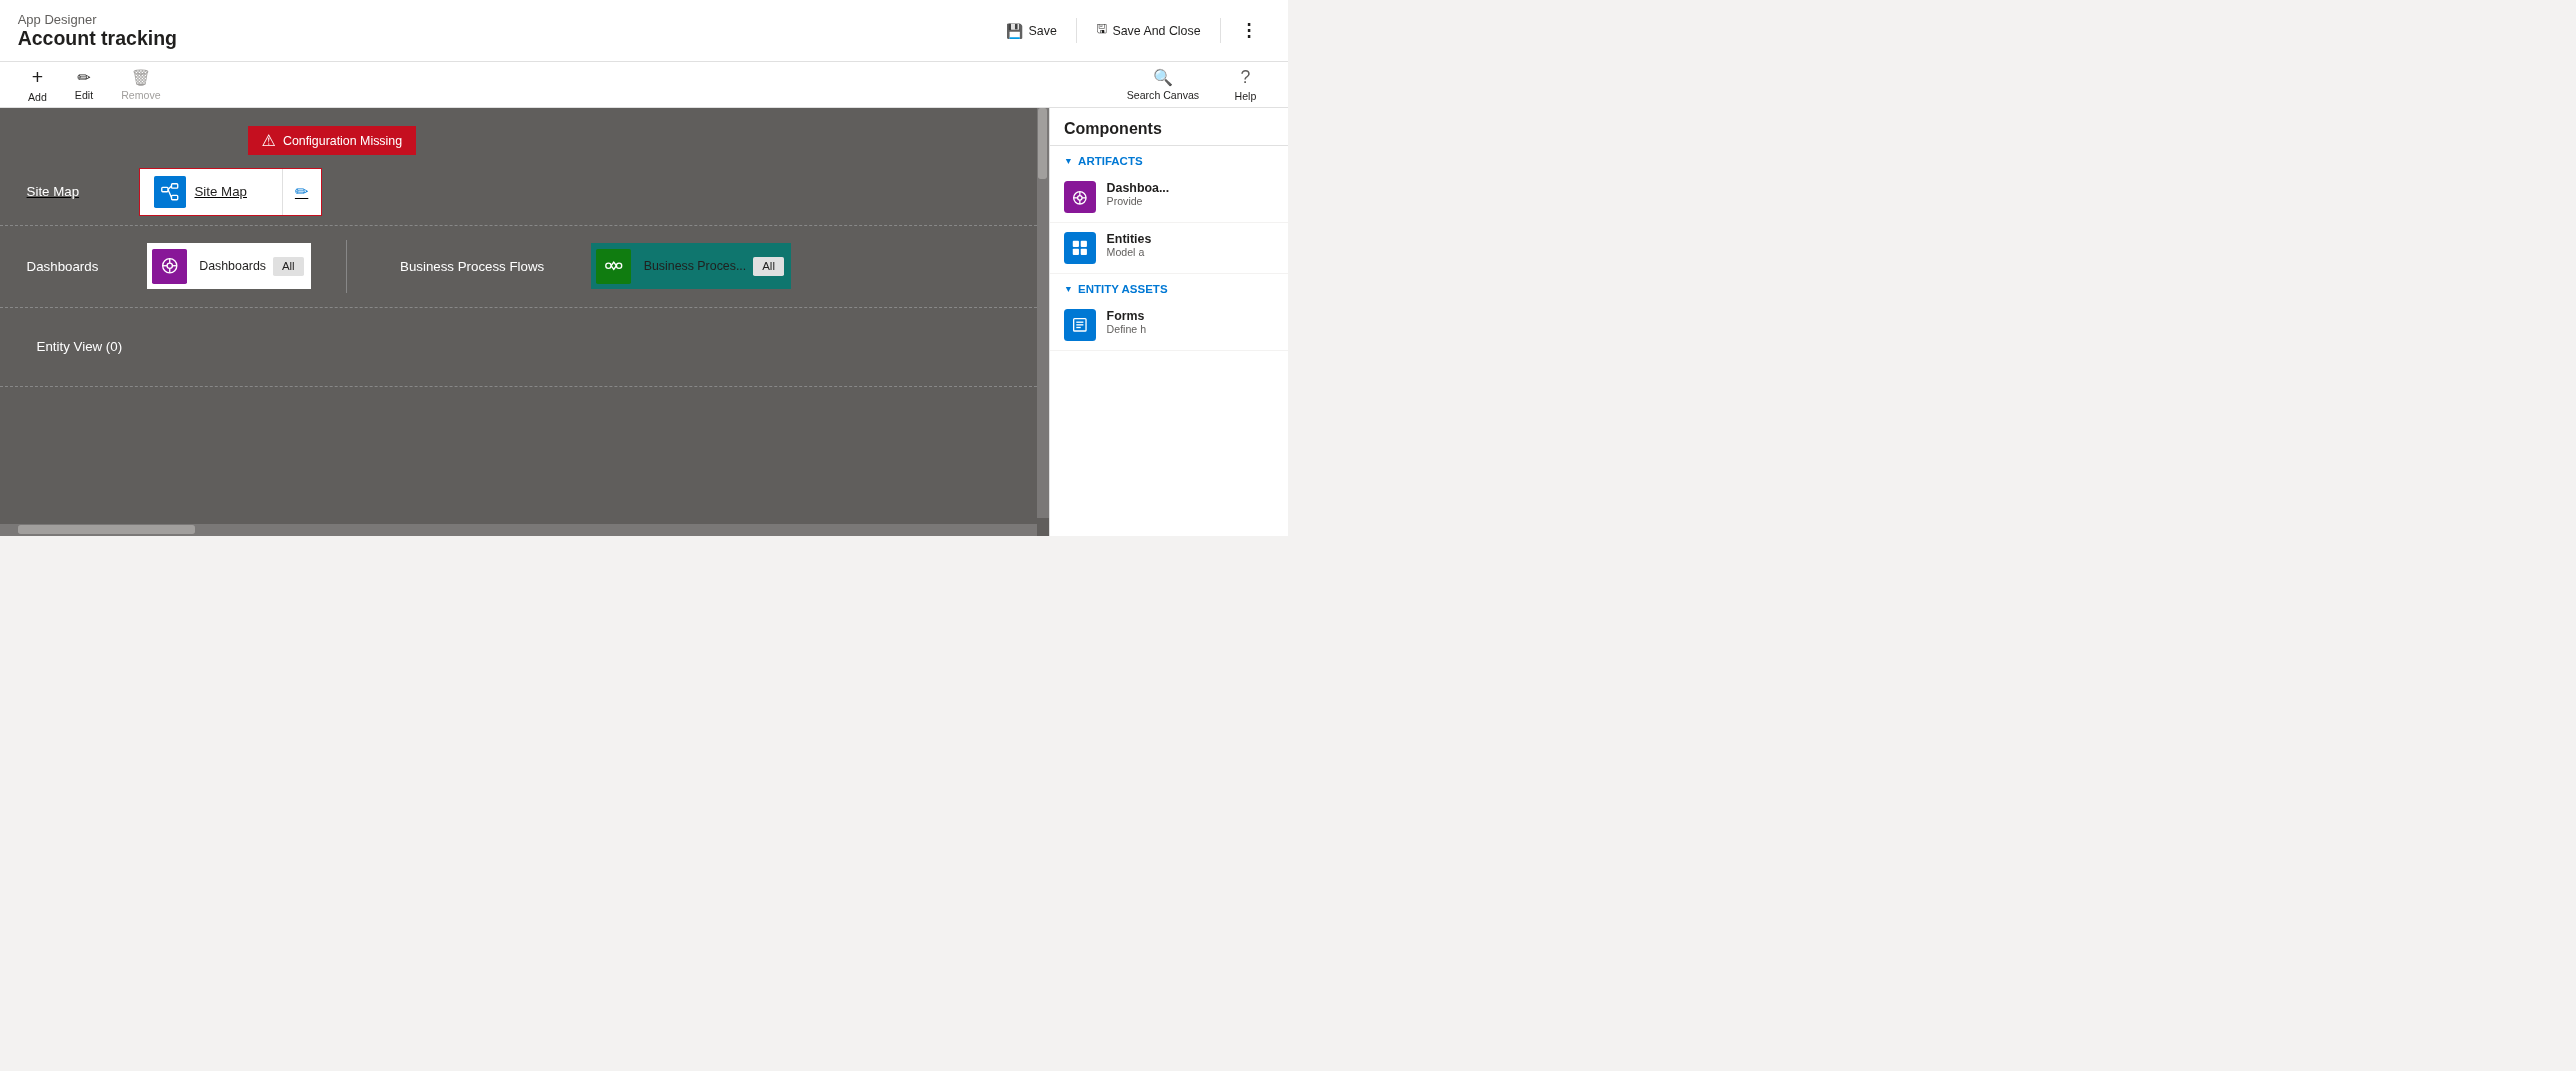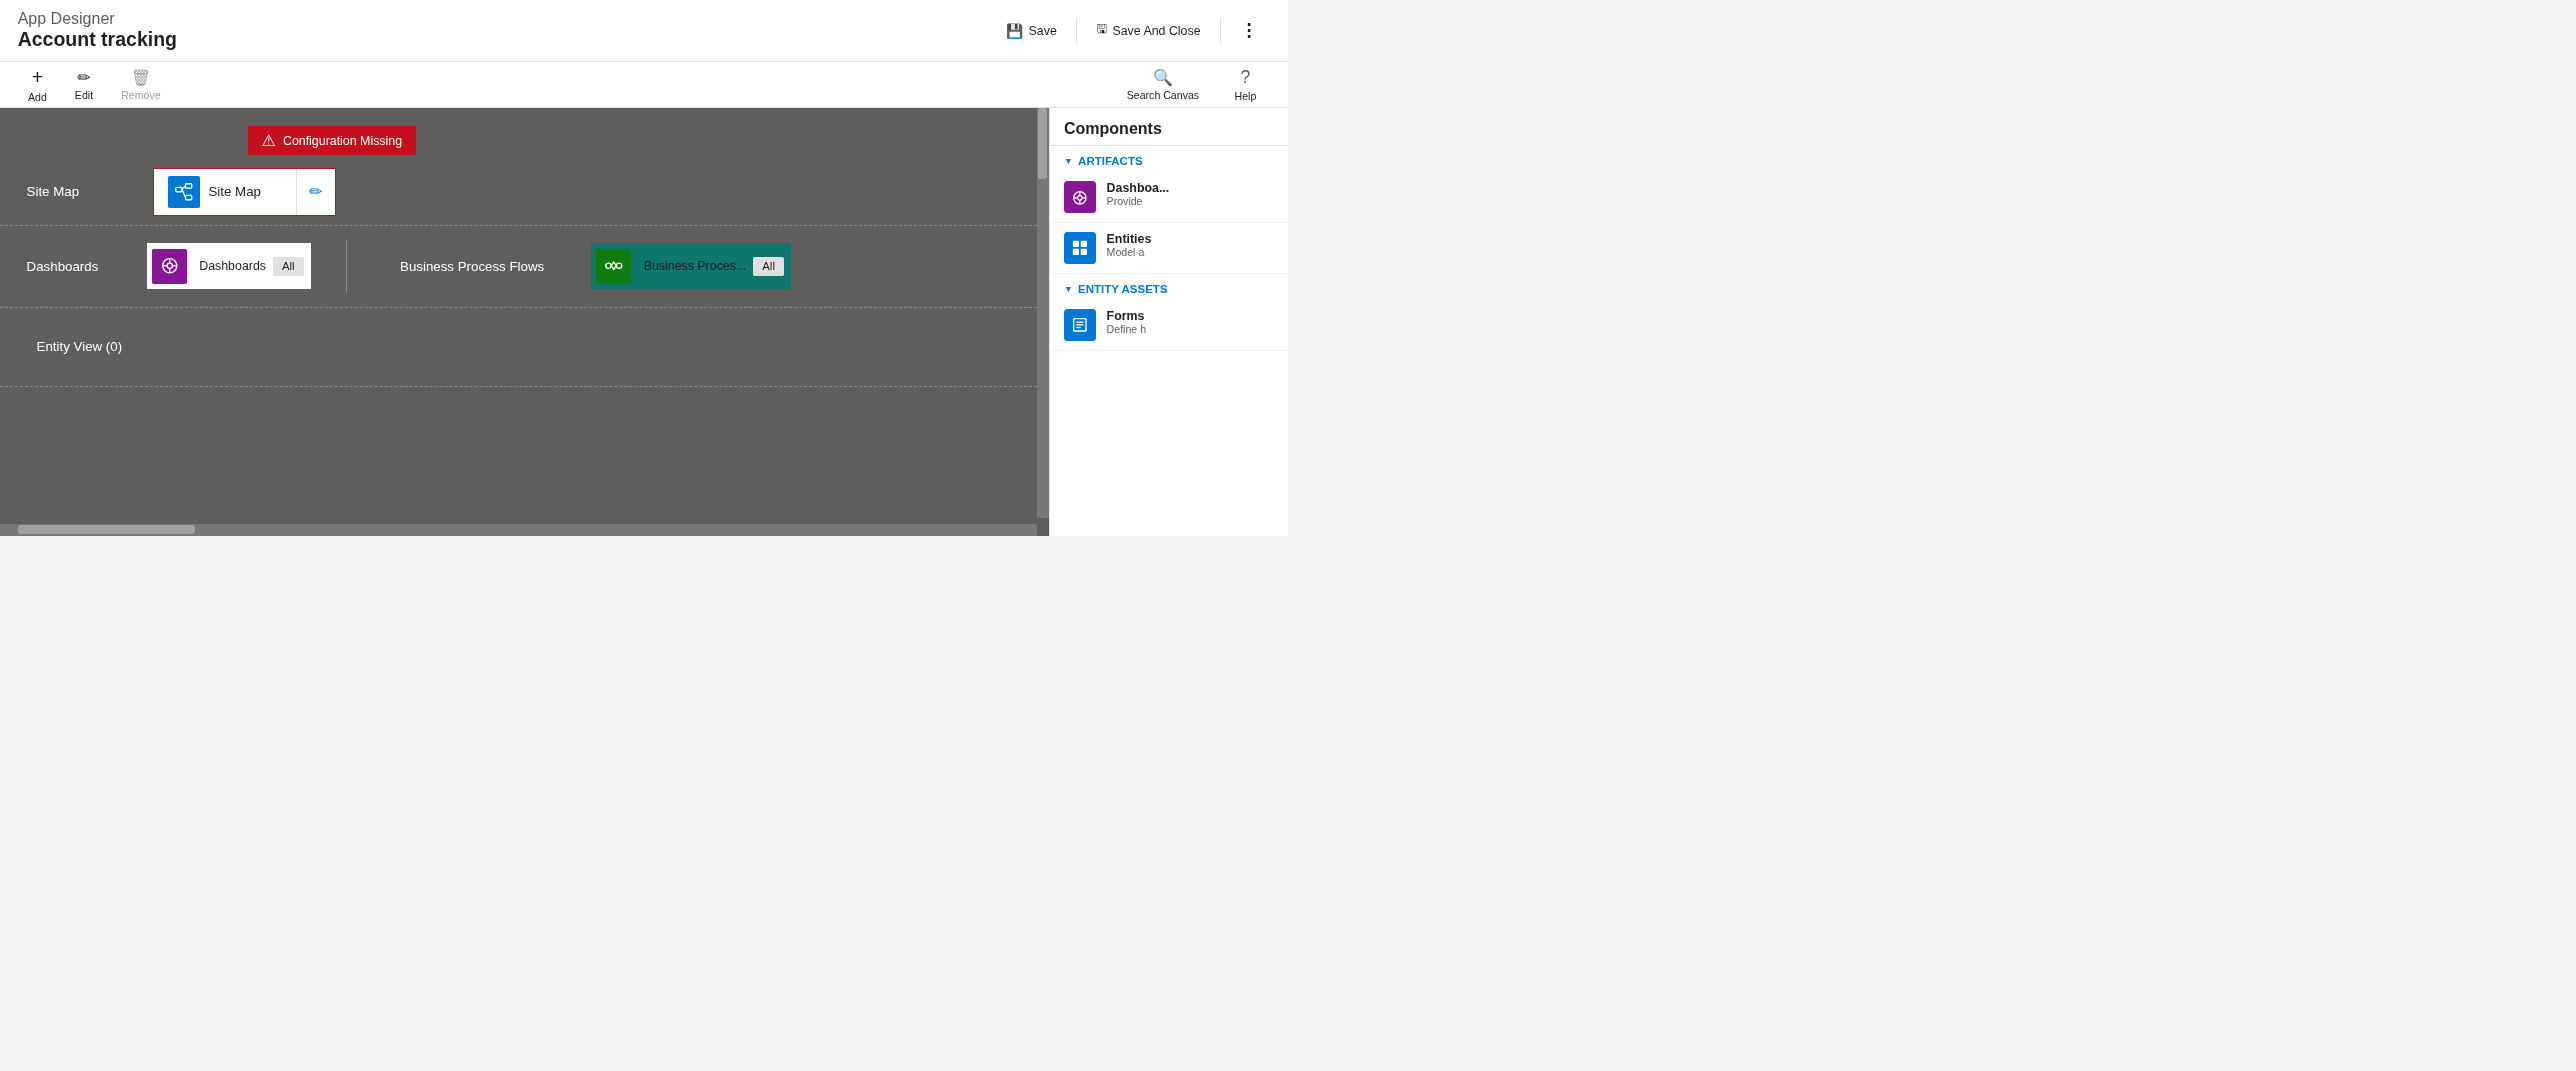--- a/index.html
+++ b/index.html
@@ -9,21 +9,21 @@
     .header {
       background: #fff;
       border-bottom: 0.9px solid #e0e0e0;
       padding: 7px 17.7px 7px 17.7px;
       display: flex;
       align-items: center;
       justify-content: space-between;
       height: 62px;
     }
     .header-left { display: flex; flex-direction: column; }
-    .header-app-label { font-size: 16px; color: #605e5c; }
+    .header-app-label { font-size: 13px; color: #605e5c; }
     .header-title { font-size: 19.5px; font-weight: 600; color: #201f1e; }
     .header-right { display: flex; align-items: center; gap: 3.5px; }
     .header-btn {
       display: flex; align-items: center; gap: 5.3px;
       padding: 5.3px 12.4px;
       background: none; border: none; cursor: pointer;
       font-size: 12.4px; color: #201f1e;
     }
     .header-btn .icon { font-size: 14px; color: #605e5c; }
     .save-close-btn {
@@ -286,22 +286,23 @@
     }
     .sitemap-row-inner {
       display: flex;
       align-items: flex-start;
       flex-direction: column;
       padding: 0 26.6px 8.9px 26.6px;
     }
     .sitemap-label-row {
       display: flex;
       align-items: center;
-      gap: 20px;
+      gap: 6px;
       padding-top: 12.4px;
+      text-decoration: underline;
     }
 
     .dashboards-row-area {
       display: flex;
       align-items: center;
       padding: 14px 26.6px;
     }
     .dashboards-left { display: flex; align-items: center; gap: 14px; justify-content: flex-end; }
     .dashboards-right { display: flex; align-items: center; gap: 14px; margin-left: 17.7px; justify-content: flex-end; }
 

